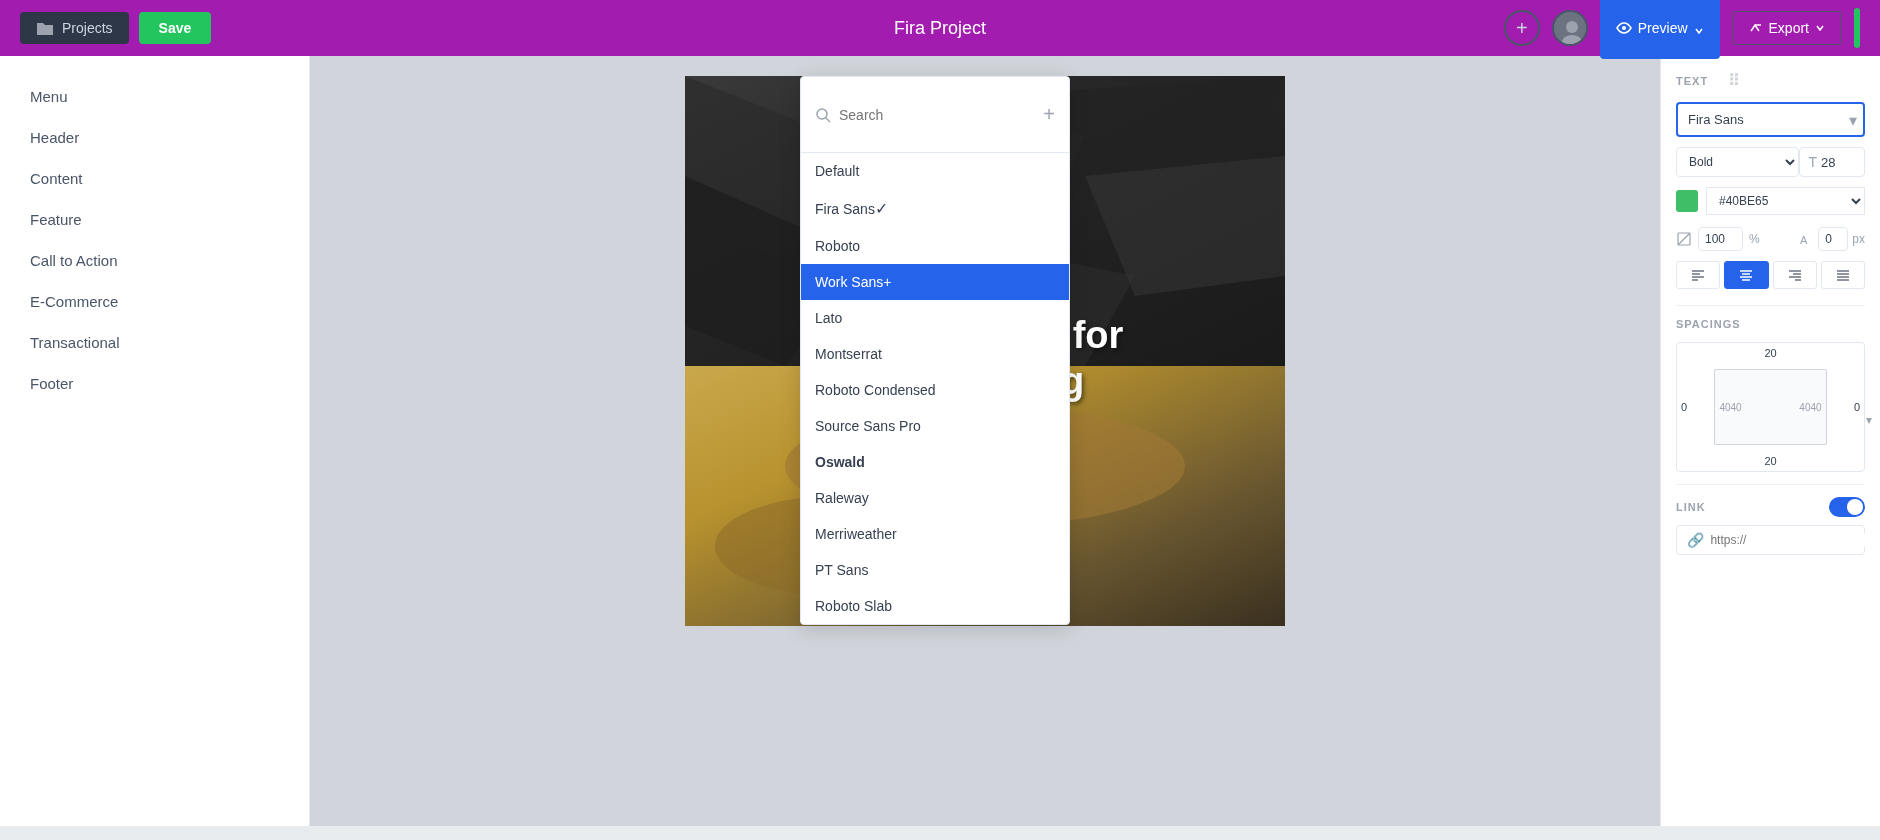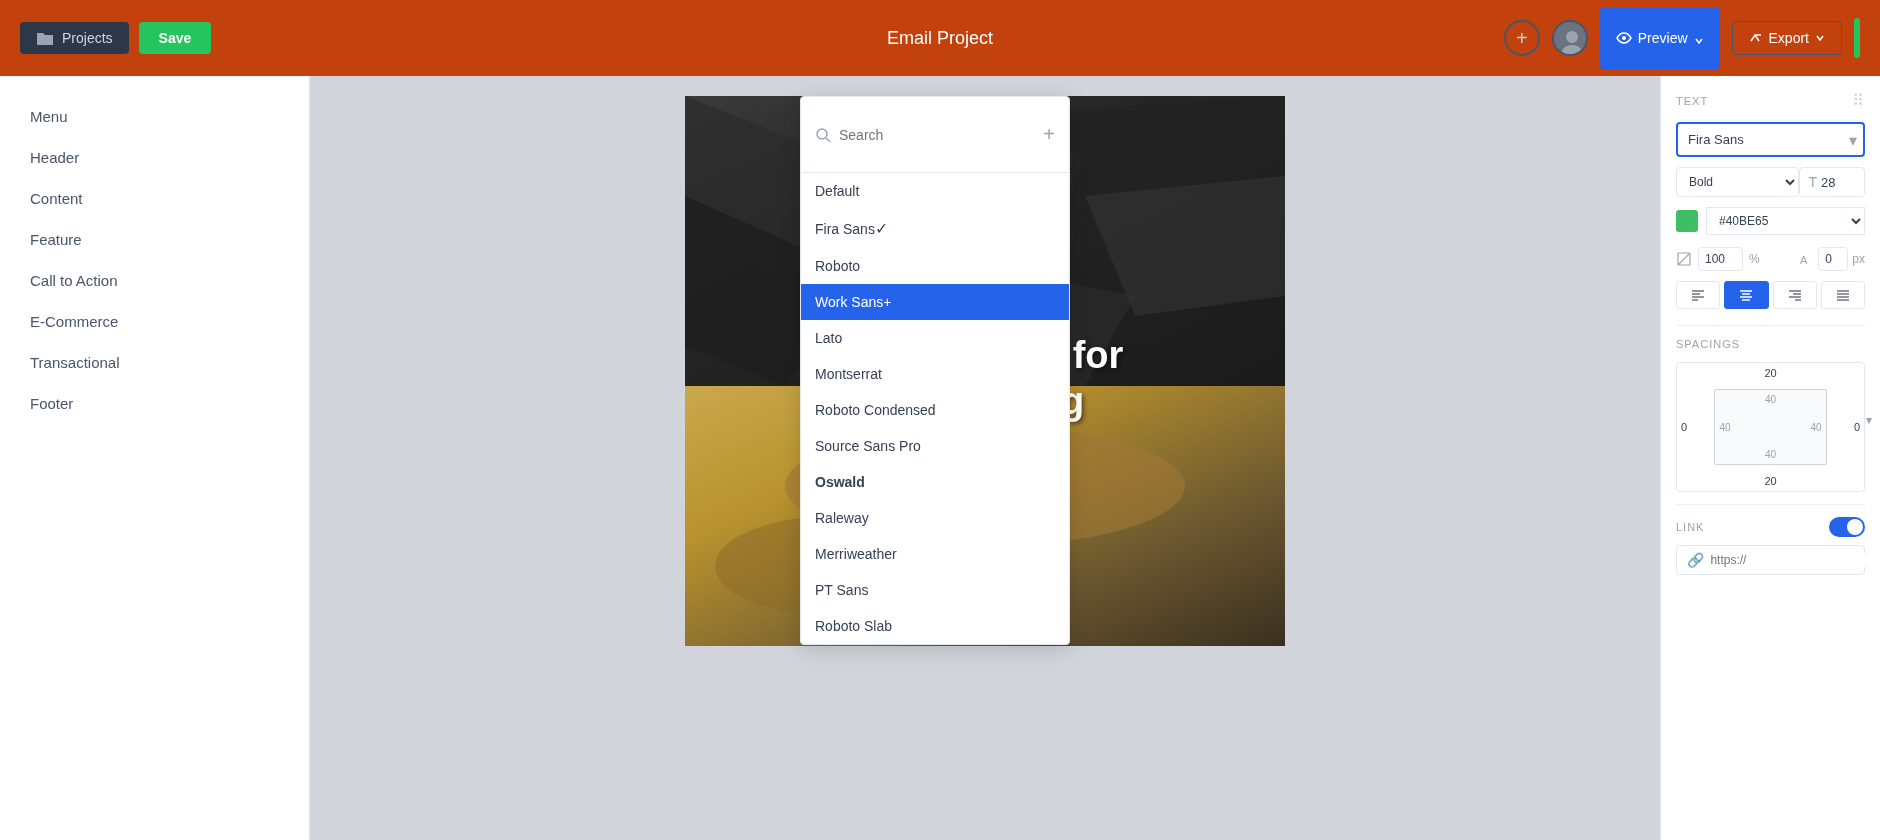--- a/index.html
+++ b/index.html
@@ -6,22 +6,22 @@
     body {
       font-family: 'Segoe UI', Arial, sans-serif;
       background: #e8ecef;
       width: 1880px;
       height: 840px;
       overflow: hidden;
     }
 
     
     .topbar {
-      background: #c2410c;
-      height: 76px;
+      background: #a21caf;
+      height: 56px;
       display: flex;
       align-items: center;
       padding: 0 20px;
       position: relative;
       z-index: 100;
     }
     .topbar-left { display: flex; align-items: center; gap: 10px; }
     .projects-btn {
       background: #2d3748;
       color: #cdd5e0;
@@ -266,27 +266,27 @@
     .right-panel {
       width: 220px;
       background: #fff;
       border-left: 1px solid #e2e8f0;
       padding: 15px;
       flex-shrink: 0;
       overflow-y: auto;
     }
     .panel-section-title {
       font-size: 11px;
-      font-weight: 400;
+      font-weight: 700;
       color: #9ca3af;
       letter-spacing: 1px;
       text-transform: uppercase;
       margin-bottom: 12px;
       display: flex;
-      justify-content: space-between;
+      justify-content: flex-start;
       align-items: center;
       gap: 20px;
     }
     .font-select-wrapper {
       position: relative;
       margin-bottom: 10px;
     }
     .font-select {
       width: 100%;
       padding: 8px 30px 8px 10px;
@@ -461,21 +461,21 @@
     <button class="projects-btn">
       <svg width="18" height="16" viewBox="0 0 18 16" fill="none">
         <path d="M1 3h6l2 2h8v10H1V3z" fill="#9ca3af"></path>
       </svg>
       <span>Projects</span>
     </button>
     <button class="save-btn">Save</button>
   </div>
 
   <div class="topbar-center">
-    <span>Email Project</span>
+    <span>Fira Project</span>
   </div>
 
   <div class="topbar-right">
     <button class="circle-btn">+</button>
     <div class="avatar">
       <svg width="36" height="36" viewBox="0 0 36 36">
         <circle cx="18" cy="18" r="18" fill="#6b7280"></circle>
         <circle cx="18" cy="15" r="6" fill="#9ca3af"></circle>
         <ellipse cx="18" cy="30" rx="10" ry="7" fill="#9ca3af"></ellipse>
       </svg>
@@ -749,21 +749,21 @@
     <div class="spacings-grid">
 
       <div style="position:absolute;top:4px;left:50%;transform:translateX(-50%);font-size:11px;color:#374151;">20</div>
 
       <div style="position:absolute;bottom:4px;left:50%;transform:translateX(-50%);font-size:11px;color:#374151;">20</div>
 
       <div style="position:absolute;left:4px;top:50%;transform:translateY(-50%);font-size:11px;color:#374151;">0</div>
 
       <div style="position:absolute;right:4px;top:50%;transform:translateY(-50%);font-size:11px;color:#374151;">0</div>
 
-      <div style="position:absolute;left:20%;right:20%;top:20%;bottom:20%;border:1px solid #d1d5db;border-radius:2px;background:#f9fafb;display:flex;flex-direction:column;align-items:center;justify-content:space-between;padding:4px;">
+      <div style="position:absolute;left:20%;right:20%;top:20%;bottom:20%;border:1px solid #d1d5db;border-radius:2px;background:#f9fafb;display:flex;flex-direction:row;align-items:center;justify-content:space-between;padding:4px;">
         <div style="font-size:10px;color:#9ca3af;">40</div>
         <div style="display:flex;justify-content:space-between;width:100%;">
           <div style="font-size:10px;color:#9ca3af;">40</div>
           <div style="font-size:10px;color:#9ca3af;">40</div>
         </div>
         <div style="font-size:10px;color:#9ca3af;">40</div>
       </div>
     </div>
 
     <hr class="section-divider">

